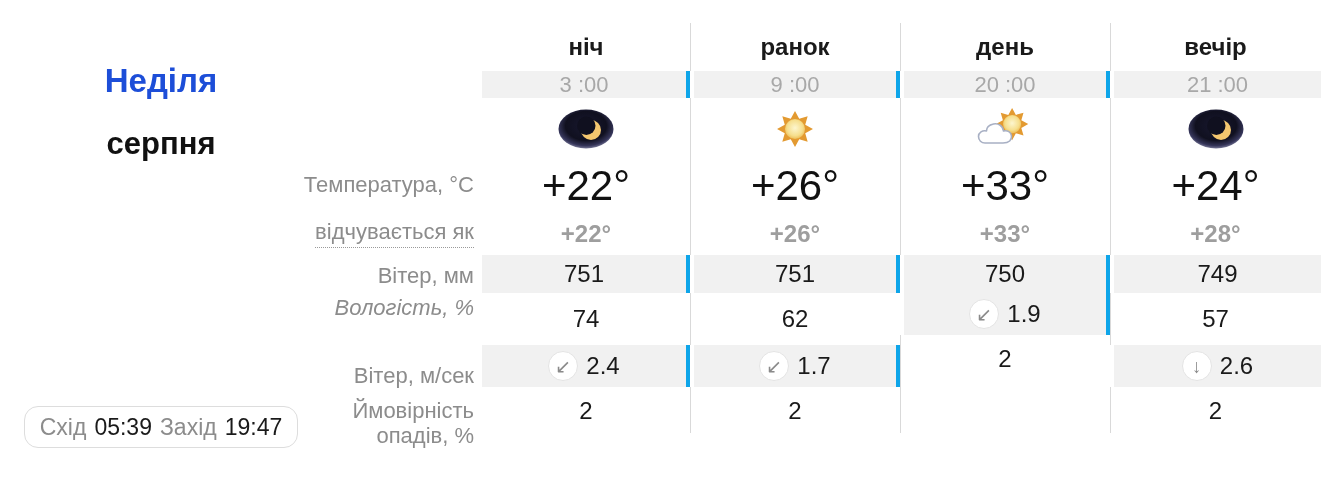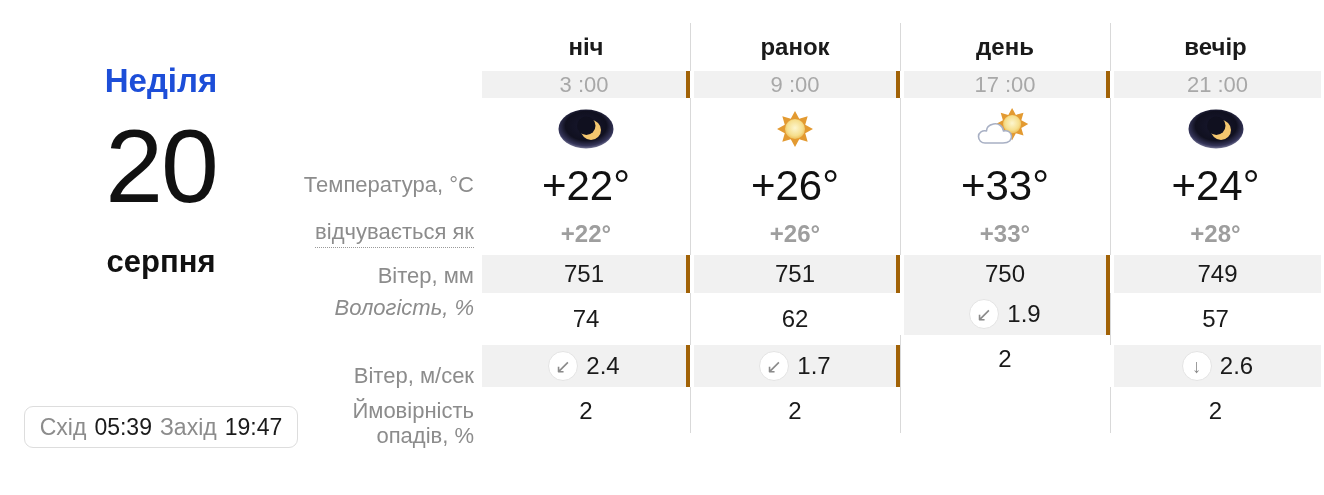--- a/index.html
+++ b/index.html
@@ -8,21 +8,21 @@
     font-family:"Liberation Sans","DejaVu Sans",sans-serif;color:#1a1a1a;
   }
   
   .date-panel{position:absolute;left:58px;top:62px;width:206px;text-align:center;}
   .weekday{font-size:33px;font-weight:bold;color:#1d4ed8;}
   .day-number{font-size:104px;font-weight:400;line-height:1;margin-top:14px;color:#111;letter-spacing:-2px;}
   .month{font-size:31px;font-weight:bold;color:#111;margin-top:26px;}
   
   .sun-box{
     position:absolute;left:24px;top:406px;width:274px;height:42px;
-    border:1px solid #ddd;border-radius:9px;box-sizing:border-box;
+    border:1px solid #ddd;border-radius:14px;box-sizing:border-box;
     display:flex;align-items:center;justify-content:center;gap:8px;font-size:23px;
   }
   .sun-box .g{color:#8c8c8c;}
   .sun-box .b{color:#1a1a1a;}
   
   .rlabel{position:absolute;right:850px;color:#8c8c8c;font-size:22px;white-space:nowrap;text-align:right;}
   .rlabel.temp-l{top:172px;}
   .rlabel.feels-l{top:219px;border-bottom:1.5px dotted #9a9a9a;padding-bottom:2px;cursor:pointer;}
   .rlabel.press-l{top:263px;}
   .rlabel.hum-l{top:295px;font-style:italic;}
@@ -31,21 +31,21 @@
   
   .divider{position:absolute;top:23px;width:1px;height:410px;background:#d9d9d9;}
   .divider.d1{left:690px;} .divider.d2{left:900px;} .divider.d3{left:1110px;}
   
   .col{position:absolute;top:23px;box-sizing:border-box;}
   .col.c1{left:482px;width:208px;}
   .col.c2{left:690px;width:210px;}
   .col.c3{left:900px;width:210px;}
   .col.c4{left:1110px;width:211px;}
   .row{display:flex;align-items:center;justify-content:center;box-sizing:border-box;}
-  .band{background:#f1f1f1;border-left:4px solid #fff;border-right:4px solid #a16207;}
+  .band{background:#f1f1f1;border-left:4px solid #fff;border-right:4px solid #0ea5e9;}
   .col.c1 .band{border-left:none;}
   .col.c4 .band{border-right:none;}
   .row.period{height:48px;font-size:24px;font-weight:bold;color:#1a1a1a;}
   .row.time{height:27px;font-size:22px;color:#a8a8a8;}
   .row.iconrow{height:62px;}
   .row.temp{height:52px;font-size:42px;color:#111;}
   .row.feels{height:43px;font-size:24px;font-weight:bold;color:#9e9e9e;}
   .row.press{height:38px;font-size:24px;}
   .row.hum{height:52px;font-size:24px;}
   .row.wind{height:42px;font-size:24px;}
@@ -91,21 +91,20 @@
       </g>
       <path d="M12,37 h18 c6,0 9,-3 8.5,-7 c-0.5,-4 -4,-6 -8,-5 c-0.5,-5 -5,-8 -10,-7 c-4.5,1 -7,4 -7,7 c-4,-1 -8,1.5 -8,5.5 c0,4 3,6.5 6.5,6.5 z" fill="#ffffff" stroke="#a8b0c4" stroke-width="1.6" stroke-linejoin="round"></path>
     </symbol>
   </defs>
 </svg>
 
 <div class="screen">
 
   <div class="date-panel">
     <div class="weekday">Неділя</div>
-    <div class="day-number">20</div>
     <div class="month">серпня</div>
   </div>
 
   <div class="sun-box">
     <span class="g">Схід</span>
     <span class="b">05:39</span>
     <span class="g">Захід</span>
     <span class="b">19:47</span>
   </div>
 
@@ -164,21 +163,21 @@
       <span class="wind-circle">
           <span>↙</span>
         </span>
       <span>1.7</span>
     </div>
     <div class="row precip">2</div>
   </div>
 
   <div class="col c3">
     <div class="row period">день</div>
-    <div class="row time band">17 :00</div>
+    <div class="row time band">20 :00</div>
     <div class="row iconrow">
       <span class="wicon">
           <svg width="64" height="46">
             <use href="#sym-suncloud"></use>
           </svg>
         </span>
     </div>
     <div class="row temp">+33°</div>
     <div class="row feels">+33°</div>
     <div class="row press band">750</div>

